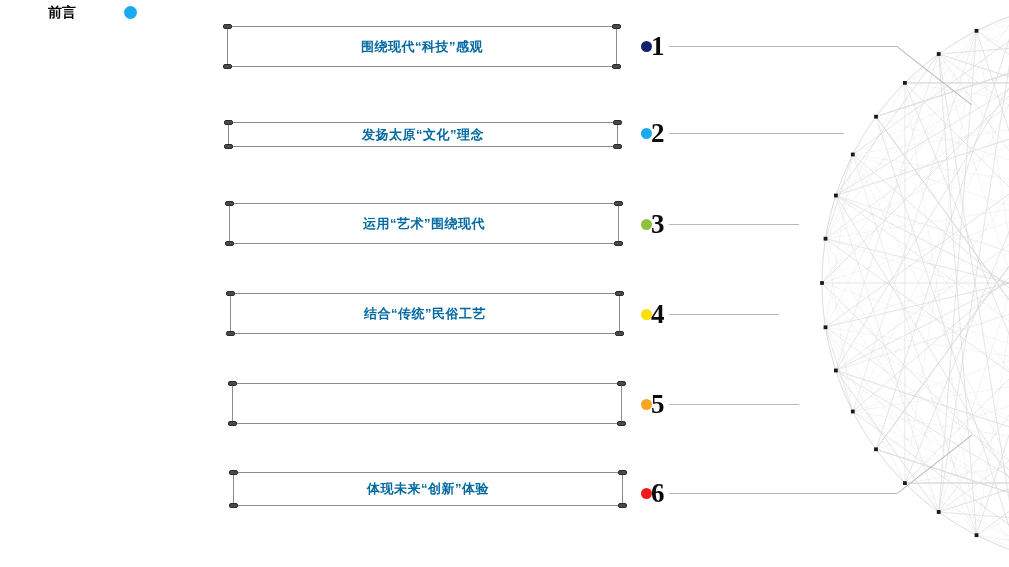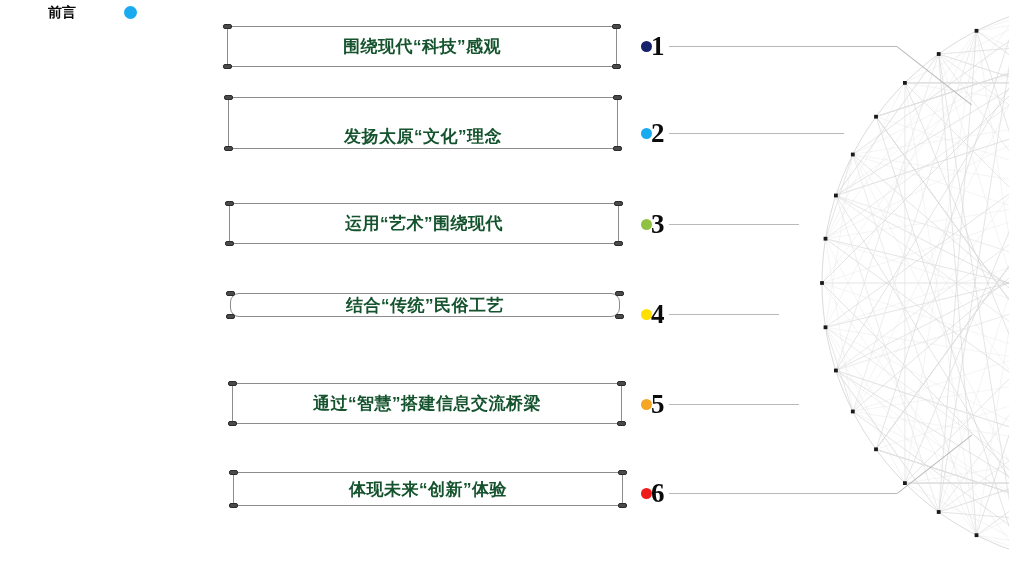--- a/index.html
+++ b/index.html
@@ -54,23 +54,23 @@
   .item-box {
     position: absolute;
     box-sizing: border-box;
     border: 1px solid #8c8c8c;
     background: #ffffff;
     display: flex;
     align-items: center;
     justify-content: center;
   }
   .item-label {
-    font-size: 17px;
+    font-size: 13px;
     font-weight: bold;
-    color: #14532d;
+    color: #0369a1;
     white-space: nowrap;
     letter-spacing: 0.5px;
   }
   
   .handle {
     position: absolute;
     width: 9px;
     height: 5px;
     background: #4a4a4a;
     border: 1px solid #2b2b2b;
@@ -402,21 +402,21 @@
         <div class="handle h-tl"></div>
         <div class="handle h-tr"></div>
         <div class="handle h-bl"></div>
         <div class="handle h-br"></div>
       </div>
       <div class="marker" style="left: 641px; top: 33px;">
         <div class="marker-dot" style="background: rgb(22, 32, 107);"></div>
         <div class="marker-num">1</div>
       </div>
       <div class="connector" style="left: 669px; top: 133px; width: 175px;"></div>
-      <div class="item-box" style="left: 228px; top: 97px; width: 390px; height: 52px; align-items: flex-end;">
+      <div class="item-box" style="left: 228px; top: 122px; width: 390px; height: 25px;">
         <div class="item-label">发扬太原“文化”理念</div>
         <div class="handle h-tl"></div>
         <div class="handle h-tr"></div>
         <div class="handle h-bl"></div>
         <div class="handle h-br"></div>
       </div>
       <div class="marker" style="left: 641px; top: 120px;">
         <div class="marker-dot" style="background: rgb(26, 170, 239);"></div>
         <div class="marker-num">2</div>
       </div>
@@ -426,34 +426,33 @@
         <div class="handle h-tl"></div>
         <div class="handle h-tr"></div>
         <div class="handle h-bl"></div>
         <div class="handle h-br"></div>
       </div>
       <div class="marker" style="left: 641px; top: 211px;">
         <div class="marker-dot" style="background: rgb(143, 194, 64);"></div>
         <div class="marker-num">3</div>
       </div>
       <div class="connector" style="left: 669px; top: 314px; width: 110px;"></div>
-      <div class="item-box" style="left: 230px; top: 293px; width: 390px; height: 24px; border-radius: 9px;">
+      <div class="item-box" style="left: 230px; top: 293px; width: 390px; height: 41px;">
         <div class="item-label">结合“传统”民俗工艺</div>
         <div class="handle h-tl"></div>
         <div class="handle h-tr"></div>
         <div class="handle h-bl"></div>
         <div class="handle h-br"></div>
       </div>
       <div class="marker" style="left: 641px; top: 301px;">
         <div class="marker-dot" style="background: rgb(255, 224, 0);"></div>
         <div class="marker-num">4</div>
       </div>
       <div class="connector" style="left: 669px; top: 404px; width: 130px;"></div>
       <div class="item-box" style="left: 232px; top: 383px; width: 390px; height: 41px;">
-        <div class="item-label">通过“智慧”搭建信息交流桥梁</div>
         <div class="handle h-tl"></div>
         <div class="handle h-tr"></div>
         <div class="handle h-bl"></div>
         <div class="handle h-br"></div>
       </div>
       <div class="marker" style="left: 641px; top: 391px;">
         <div class="marker-dot" style="background: rgb(245, 166, 35);"></div>
         <div class="marker-num">5</div>
       </div>
       <div class="connector" style="left: 669px; top: 493px; width: 228px;"></div>

